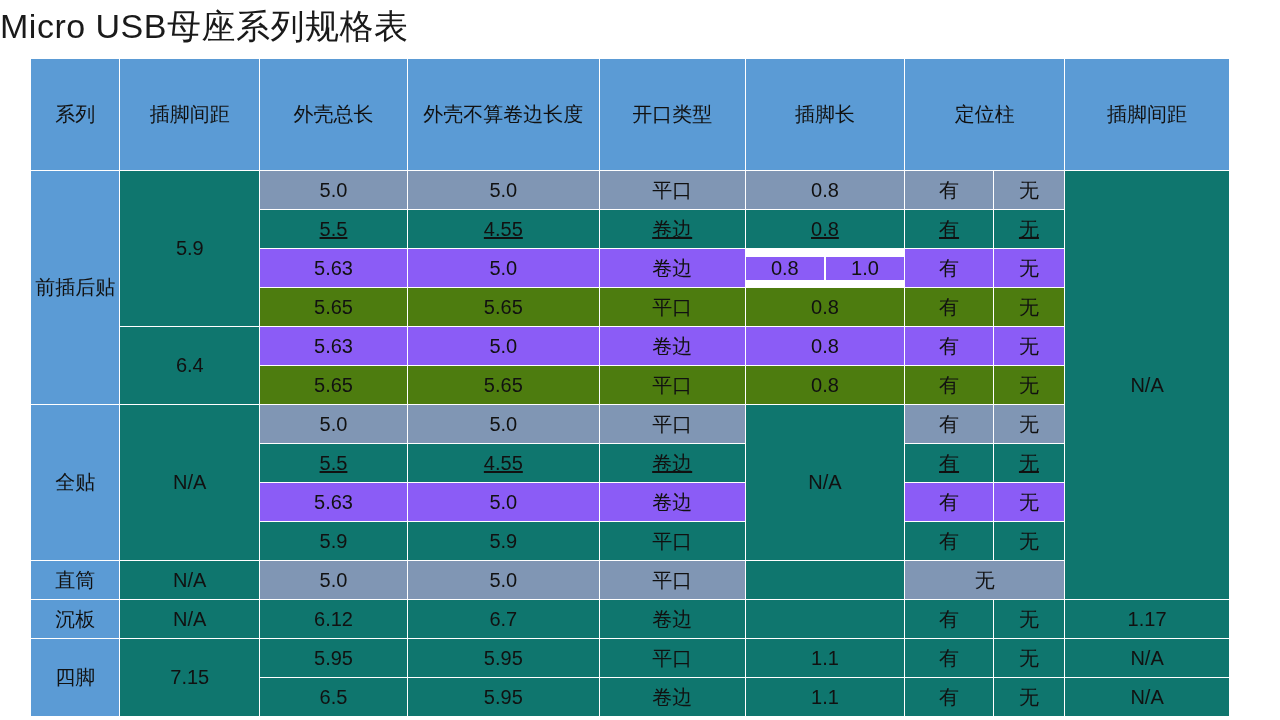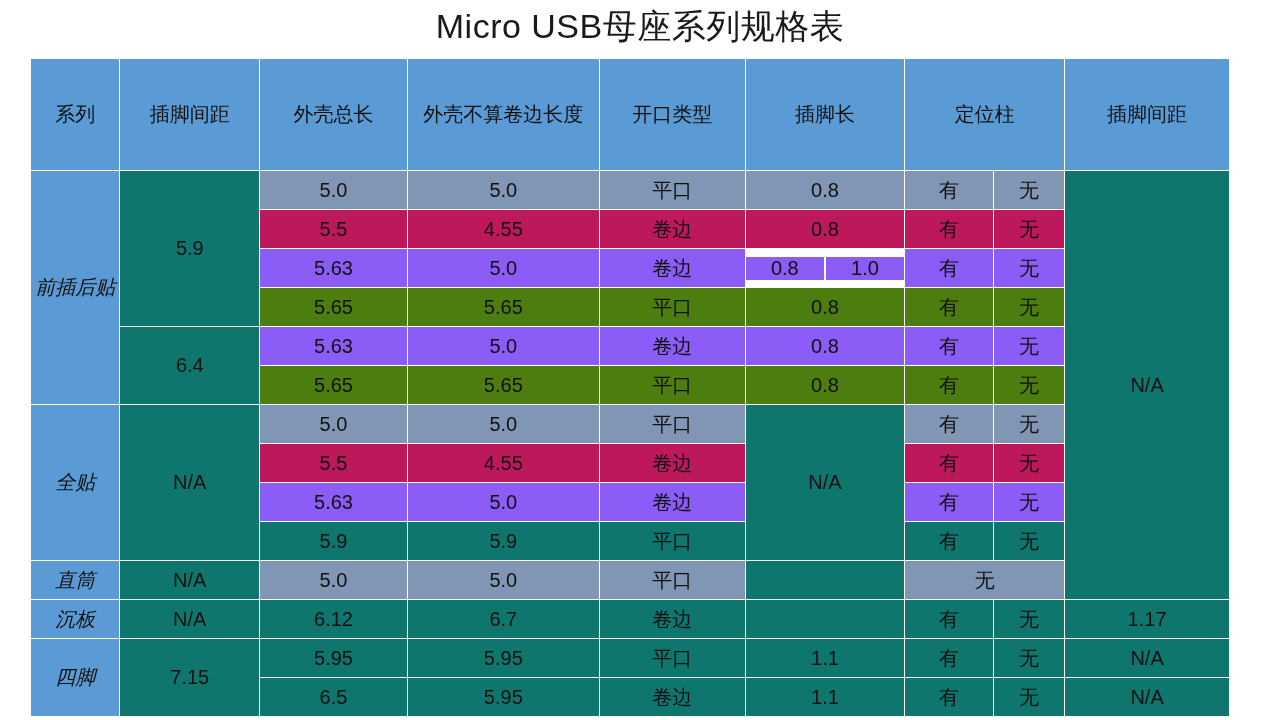--- a/index.html
+++ b/index.html
@@ -6,21 +6,21 @@
   body{
     width:1280px;height:720px;
     background:#ffffff;
     font-family:"Liberation Sans","DejaVu Sans",sans-serif;
     overflow:hidden;
   }
   .page{position:relative;width:1280px;height:720px;}
 
   .title{
     position:absolute;left:0;top:4px;width:1280px;
-    text-align:center;
+    text-align:left;
     font-size:34px;
     color:#1a1a1a;
     font-weight:400;
     letter-spacing:0.5px;
     white-space:nowrap;
   }
 
   .grid{
     position:absolute;
     left:30px; top:58px;
@@ -34,24 +34,24 @@
     text-align:center;
     vertical-align:middle;
     font-size:20px;
     color:#111;
     font-weight:400;
     line-height:1.15;
   }
 
   
   .c-head{background:#5b9bd5;color:#ffffff;font-weight:bold;font-size:20px;}
-  .c-series{background:#5b9bd5;color:#ffffff;font-weight:bold;font-size:20px;font-style:italic;}
+  .c-series{background:#5b9bd5;color:#ffffff;font-weight:bold;font-size:20px;}
   .c-gray{background:#0f766e;}
   .c-blue{background:#8096b4;}
-  .c-orange{background:#be185d;}
+  .c-orange{background:#0f766e;text-decoration:underline;}
   .c-green{background:#8b5cf6;}
   .c-yellow{background:#4d7c0f;}
   .na{color:#ff0000;}
 
   .h-row{height:111px;}
   .r-std{height:38px;}
 
   .splitwrap{display:flex;width:100%;height:100%;}
   .splitwrap > div{
     flex:1 1 50%;

